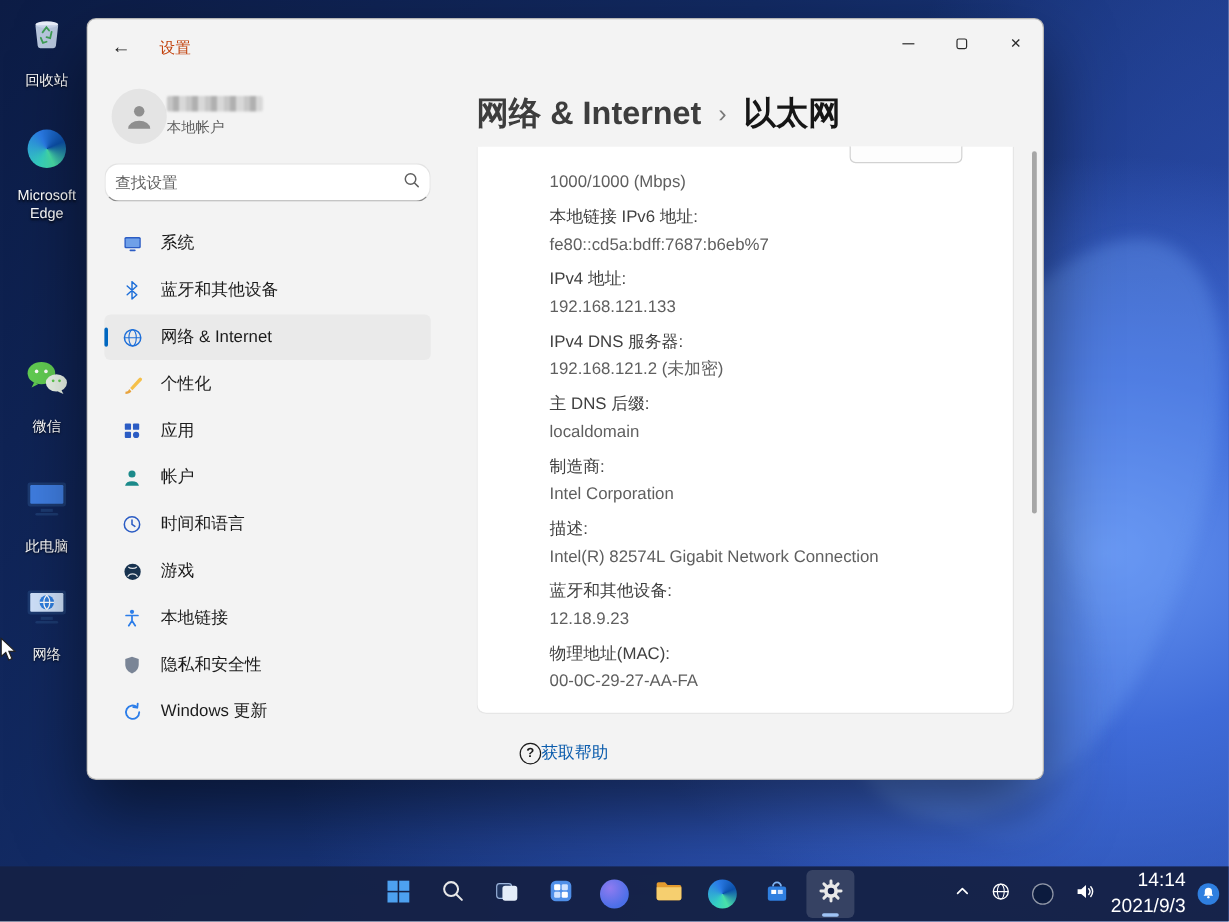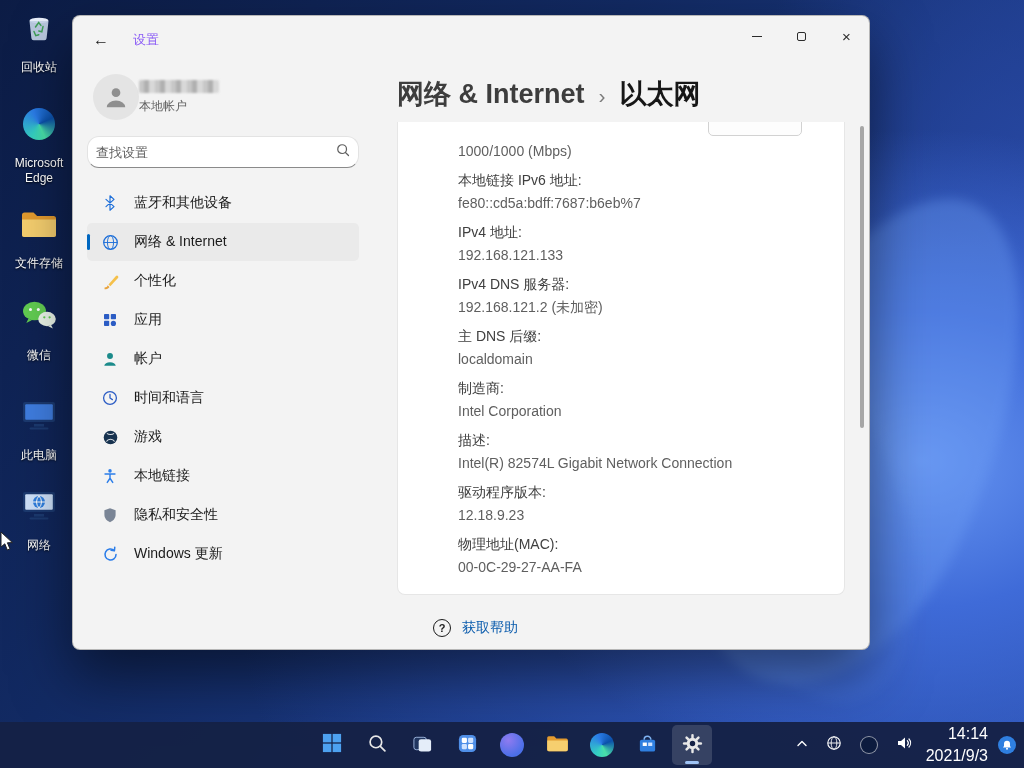--- a/index.html
+++ b/index.html
@@ -29,21 +29,21 @@
   .chat-circle { width:24px; height:24px; border-radius:50%;
     background:radial-gradient(circle at 35% 30%, #8f7bf0, #4b6fe8 70%); }
 
   
   .win { position:absolute; left:72px; top:15px; width:798px; height:635px;
     background:#f3f3f3; border-radius:8px; border:1px solid rgba(0,0,0,.25);
     box-shadow:0 26px 58px rgba(0,0,0,.5); overflow:hidden; }
   .titlebar { height:48px; display:flex; align-items:center; position:relative; }
   .back-btn { width:36px; height:32px; margin-left:10px; display:grid; place-items:center;
     font-size:16px; color:#1b1b1b; border-radius:4px; cursor:pointer; }
-  .win-title { margin-left:14px; font-size:13px; color:#8b5cf6;text-align:center; }
+  .win-title { margin-left:14px; font-size:13px; color:#c2410c;text-align:center; }
   .win-controls { position:absolute; right:0; top:0; display:flex; }
   .wc { width:45px; height:40px; display:grid; place-items:center; cursor:pointer; }
   .wc .min-glyph { width:10px; height:1px; background:#2b2b2b; }
   .wc .max-glyph { width:9px; height:9px; border:1px solid #2b2b2b; border-radius:2px; }
   .wc .close-glyph { font-size:15px; color:#2b2b2b; line-height:1; }
 
   .win-body { display:flex; height:587px; }
 
   
   .sidebar { width:302px; padding:0 16px 0 14px; flex-shrink:0; }
@@ -75,21 +75,21 @@
   .crumb-sep { font-size:21px; color:#7a7a7a; margin:0 14px; padding-top:4px; }
   .crumb-current { font-size:27px; font-weight:600; color:#161616; }
   .scroll-viewport { position:relative; overflow:hidden; height:520px; margin-top:10px; }
   .copy-btn { position:absolute; top:-14px; right:43px; width:94px; height:28px;
     background:#fdfdfd; border:1px solid #d2d2d2; border-radius:5px; cursor:pointer; }
   .detail-card { background:#fff; border:1px solid #e6e6e6; border-top:none;
     border-radius:0 0 8px 8px; padding:20px 24px 18px 60px; }
   .detail-label { font-size:14px; color:#404040; margin-top:11px; line-height:18px; }
   .detail-value { font-size:14px; color:#5f5f5f; margin-top:5px; line-height:18px; }
   .detail-row.first .detail-value { margin-top:0; }
-  .help-row { display:flex; align-items:center; gap:11px; margin:24px 0 0 4px; cursor:pointer;padding-left:32px; }
+  .help-row { display:flex; align-items:center; margin:24px 0 0 4px; cursor:pointer;padding-left:32px; }
   .help-icon { width:18px; height:18px; border:1.6px solid #1b1b1b; border-radius:50%;
     display:grid; place-items:center; font-size:11px; color:#1b1b1b; font-weight:bold; }
   .help-icon::after { content:"?"; }
   .help-label { font-size:14px; color:#0b5cad; }
 
   .win-scrollbar { position:absolute; top:96px; right:5px; width:4px; height:535px; }
   .win-scrollbar .thumb { position:absolute; top:14px; width:4px; height:302px;
     background:#a6a6a6; border-radius:2px; cursor:pointer; }
 
   
@@ -132,29 +132,20 @@
     <div class="lbl">回收站</div>
   </div>
 
   <div class="desk-icon" style="top:104px">
     <div class="glyph">
         <div class="edge-circle"></div>
       </div>
     <div class="lbl">Microsoft Edge</div>
   </div>
 
-  <div class="desk-icon" style="top:204px">
-    <div class="glyph">
-      <svg width="38" height="31" viewBox="0 0 38 31">
-          <path d="M2 6 a2.5 2.5 0 0 1 2.5-2.5 h9 l3.6 3.6 h16.4 a2.5 2.5 0 0 1 2.5 2.5 v16 a2.5 2.5 0 0 1 -2.5 2.5 h-29 a2.5 2.5 0 0 1 -2.5-2.5 Z" fill="#e39b2f"></path>
-          <path d="M2 10.5 h34 v15.1 a2.5 2.5 0 0 1 -2.5 2.5 h-29 a2.5 2.5 0 0 1 -2.5-2.5 Z" fill="#f6cf6f"></path>
-        </svg>
-    </div>
-    <div class="lbl">文件存储</div>
-  </div>
 
   <div class="desk-icon" style="top:296px">
     <div class="glyph">
       <svg width="38" height="33" viewBox="0 0 38 33">
           <ellipse cx="14.5" cy="12" rx="11.5" ry="9.3" fill="#62cd52"></ellipse>
           <path d="M8.5 19.5 l-2.2 4.4 5.4-2.6 Z" fill="#62cd52"></path>
           <circle cx="10.5" cy="10.5" r="1.5" fill="#fff"></circle>
           <circle cx="18.3" cy="10.5" r="1.5" fill="#fff"></circle>
           <ellipse cx="27" cy="20" rx="8.8" ry="7.2" fill="#ecf6ea"></ellipse>
           <path d="M31 25.8 l1.9 3.6 -4.7-2.1 Z" fill="#ecf6ea"></path>
@@ -230,20 +221,30 @@
             <svg width="14" height="14" viewBox="0 0 16 16">
                 <circle cx="7" cy="7" r="5" fill="none" stroke="#5f5f5f" stroke-width="1.4"></circle>
                 <path d="M10.8 10.8 L14.3 14.3" stroke="#5f5f5f" stroke-width="1.4" stroke-linecap="round"></path>
               </svg>
           </span>
         </div>
 
         <nav class="nav">
           <div class="nav-item">
             <span class="nav-icon">
+                <svg width="17" height="17" viewBox="0 0 20 20">
+                  <rect x="2" y="3" width="16" height="11" rx="1.5" fill="#2b5cc4"></rect>
+                  <rect x="3.3" y="4.3" width="13.4" height="8.4" rx=".8" fill="#6fa0e8"></rect>
+                  <rect x="7" y="15.2" width="6" height="1.7" rx=".8" fill="#2b5cc4"></rect>
+                </svg>
+              </span>
+            <span class="nav-label">系统</span>
+          </div>
+          <div class="nav-item">
+            <span class="nav-icon">
                 <svg width="16" height="16" viewBox="0 0 20 20">
                   <path d="M10 1 V19 M10 1 L15 5.5 L5 14.5 M5 5.5 L15 14.5 L10 19" stroke="#1e6fd9" stroke-width="1.5" fill="none" stroke-linejoin="round" stroke-linecap="round"></path>
                 </svg>
               </span>
             <span class="nav-label">蓝牙和其他设备</span>
           </div>
           <div class="nav-item selected">
             <span class="nav-icon">
                 <svg width="17" height="17" viewBox="0 0 20 20">
                   <circle cx="10" cy="10" r="8" fill="none" stroke="#1e6fd9" stroke-width="1.5"></circle>
@@ -361,21 +362,21 @@
             </div>
             <div class="detail-row">
               <div class="detail-label">制造商:</div>
               <div class="detail-value">Intel Corporation</div>
             </div>
             <div class="detail-row">
               <div class="detail-label">描述:</div>
               <div class="detail-value">Intel(R) 82574L Gigabit Network Connection</div>
             </div>
             <div class="detail-row">
-              <div class="detail-label">驱动程序版本:</div>
+              <div class="detail-label">蓝牙和其他设备:</div>
               <div class="detail-value">12.18.9.23</div>
             </div>
             <div class="detail-row">
               <div class="detail-label">物理地址(MAC):</div>
               <div class="detail-value">00-0C-29-27-AA-FA</div>
             </div>
           </div>
 
           <div class="help-row">
             <span class="help-icon"></span>

